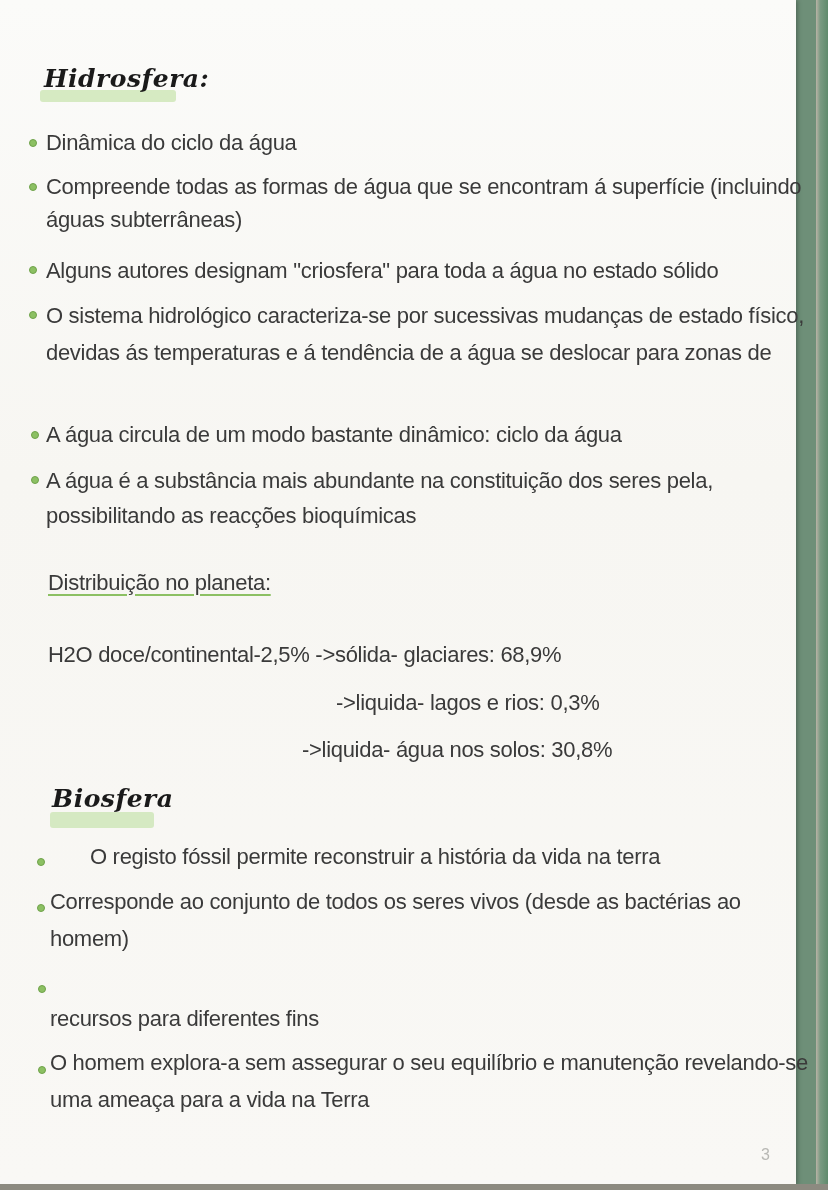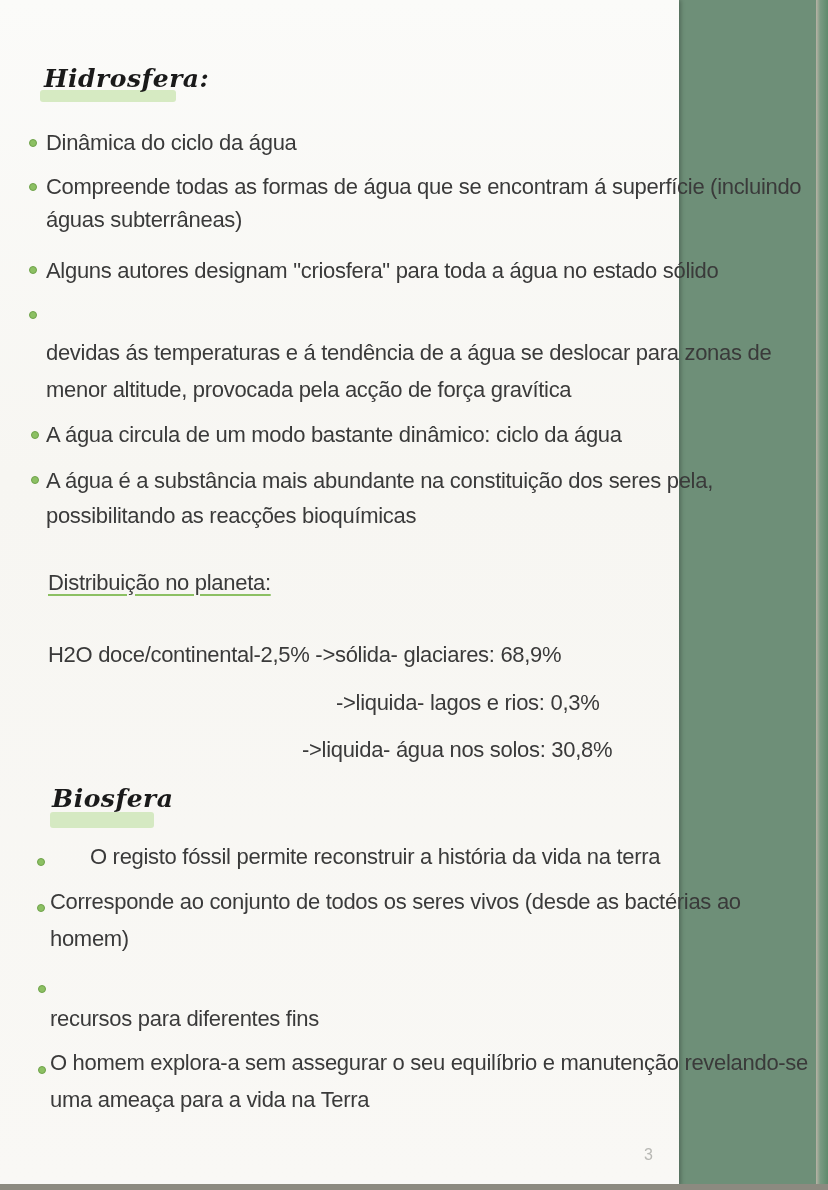--- a/index.html
+++ b/index.html
@@ -11,21 +11,21 @@
       height: 1190px;
       overflow: hidden;
       background: #6e8f78;
       position: relative;
       font-family: "DejaVu Sans", sans-serif;
     }
     .page {
       position: absolute;
       left: 0;
       top: 0;
-      width: 679px;
+      width: 796px;
       height: 1186px;
       background: linear-gradient(180deg, #fbfbf9 0%, #f7f6f2 40%, #f9f8f5 100%);
       box-shadow: 2px 0 4px rgba(0,0,0,0.25);
     }
     .right-edge {
       position: absolute;
       right: 0;
       top: 0;
       width: 12px;
       height: 1190px;
@@ -99,22 +99,22 @@
   <div class="text" style="left:46px; top:124px;">Dinâmica do ciclo da água</div>
 
   <div class="bullet" style="left:29px; top:183px;"></div>
   <div class="text" style="left:46px; top:168px;">Compreende todas as formas de água que se encontram á superfície (incluindo</div>
   <div class="text" style="left:46px; top:201px;">águas subterrâneas)</div>
 
   <div class="bullet" style="left:29px; top:266px;"></div>
   <div class="text" style="left:46px; top:252px;">Alguns autores designam "criosfera" para toda a água no estado sólido</div>
 
   <div class="bullet" style="left:29px; top:311px;"></div>
+  <div class="text" style="left:46px; top:297px;">O sistema hidrológico caracteriza-se por sucessivas mudanças de estado físico,</div>
   <div class="text" style="left:46px; top:334px;">devidas ás temperaturas e á tendência de a água se deslocar para zonas de</div>
-  <div class="text" style="left:46px; top:371px;">menor altitude, provocada pela acção de força gravítica</div>
 
   <div class="bullet" style="left:31px; top:431px;"></div>
   <div class="text" style="left:46px; top:416px;">A água circula de um modo bastante dinâmico: ciclo da água</div>
 
   <div class="bullet" style="left:31px; top:476px;"></div>
   <div class="text" style="left:46px; top:462px;">A água é a substância mais abundante na constituição dos seres pela,</div>
   <div class="text" style="left:46px; top:497px;">possibilitando as reacções bioquímicas</div>
 
   <div class="text subhead" style="left:48px; top:541px;margin-top:23px;">Distribuição no planeta:</div>
   <div class="text" style="left:48px; top:636px;">H2O doce/continental-2,5% -&gt;sólida- glaciares: 68,9%</div>

